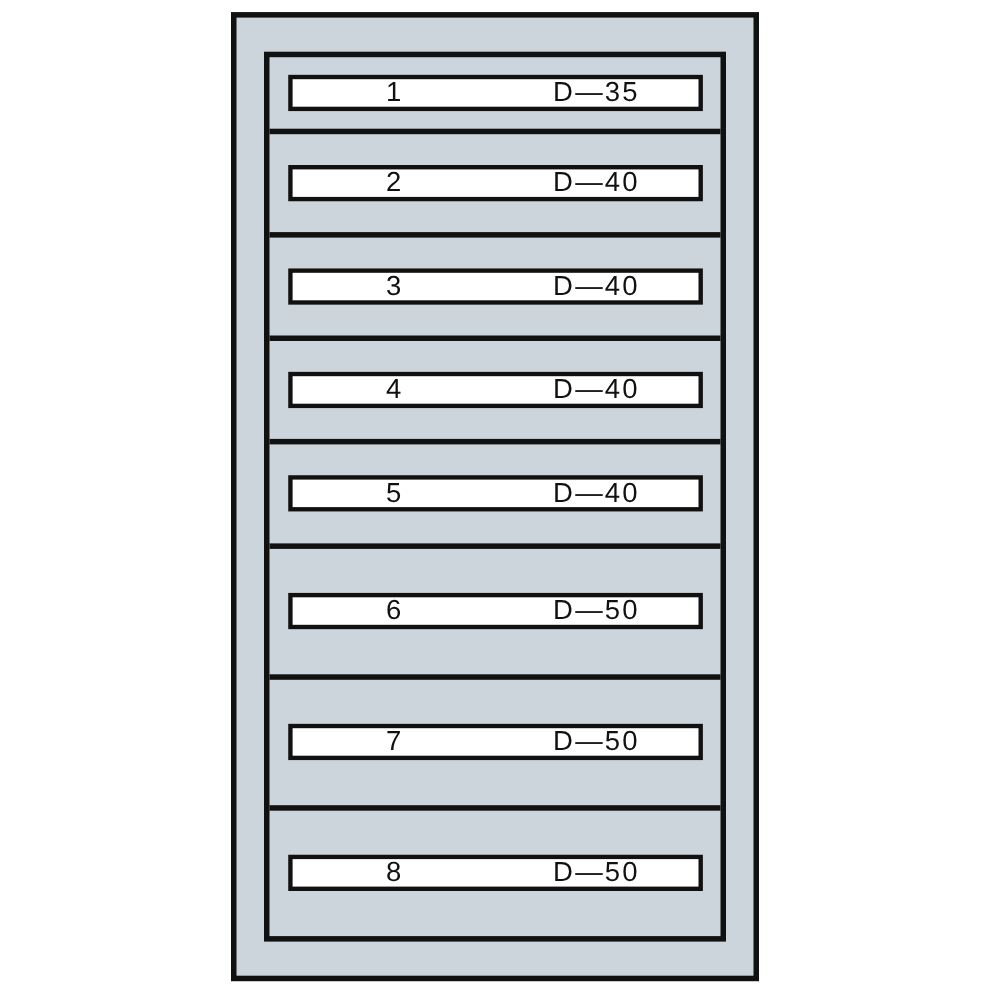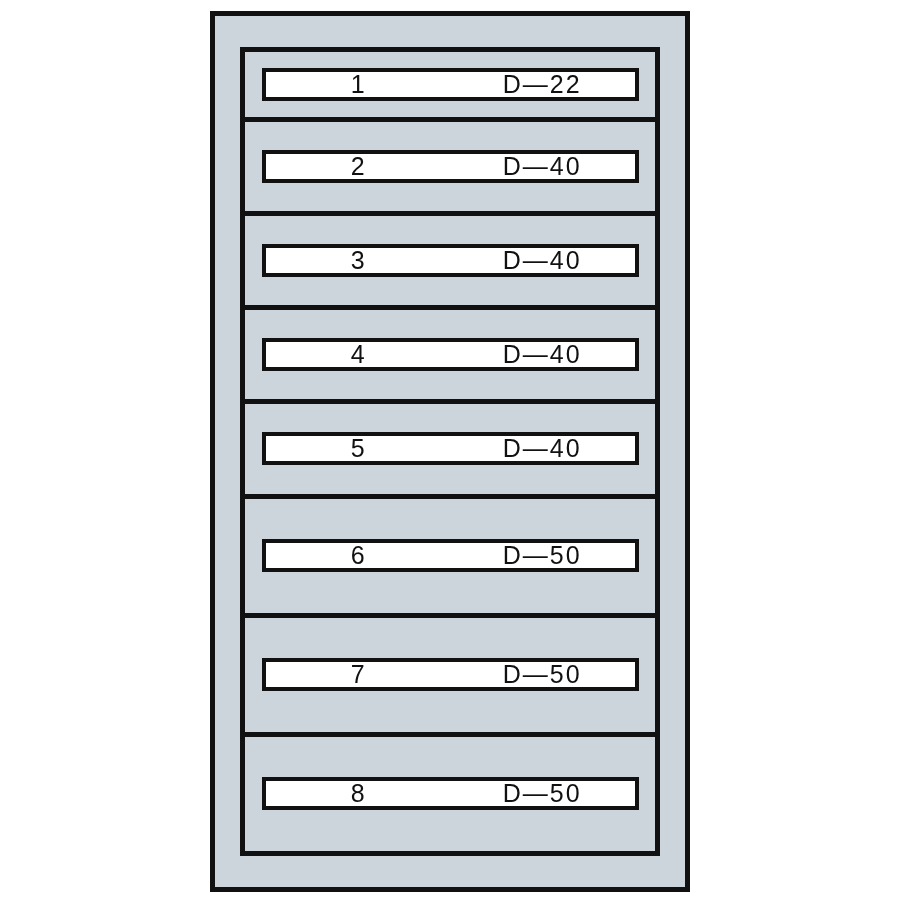--- a/index.html
+++ b/index.html
@@ -63,21 +63,21 @@
   .plate .code { letter-spacing: 2px; }
 </style>
 </head>
 <body style="background: rgb(255, 255, 255);">
 
 <div class="cabinet">
   <div class="stack" id="stack">
   <div class="drawer h35">
     <div class="plate">
       <span class="num">1</span>
-      <span class="code">D—22</span>
+      <span class="code">D—35</span>
     </div>
   </div>
 
   <div class="drawer h40">
     <div class="plate">
       <span class="num">2</span>
       <span class="code">D—40</span>
     </div>
   </div>
 

